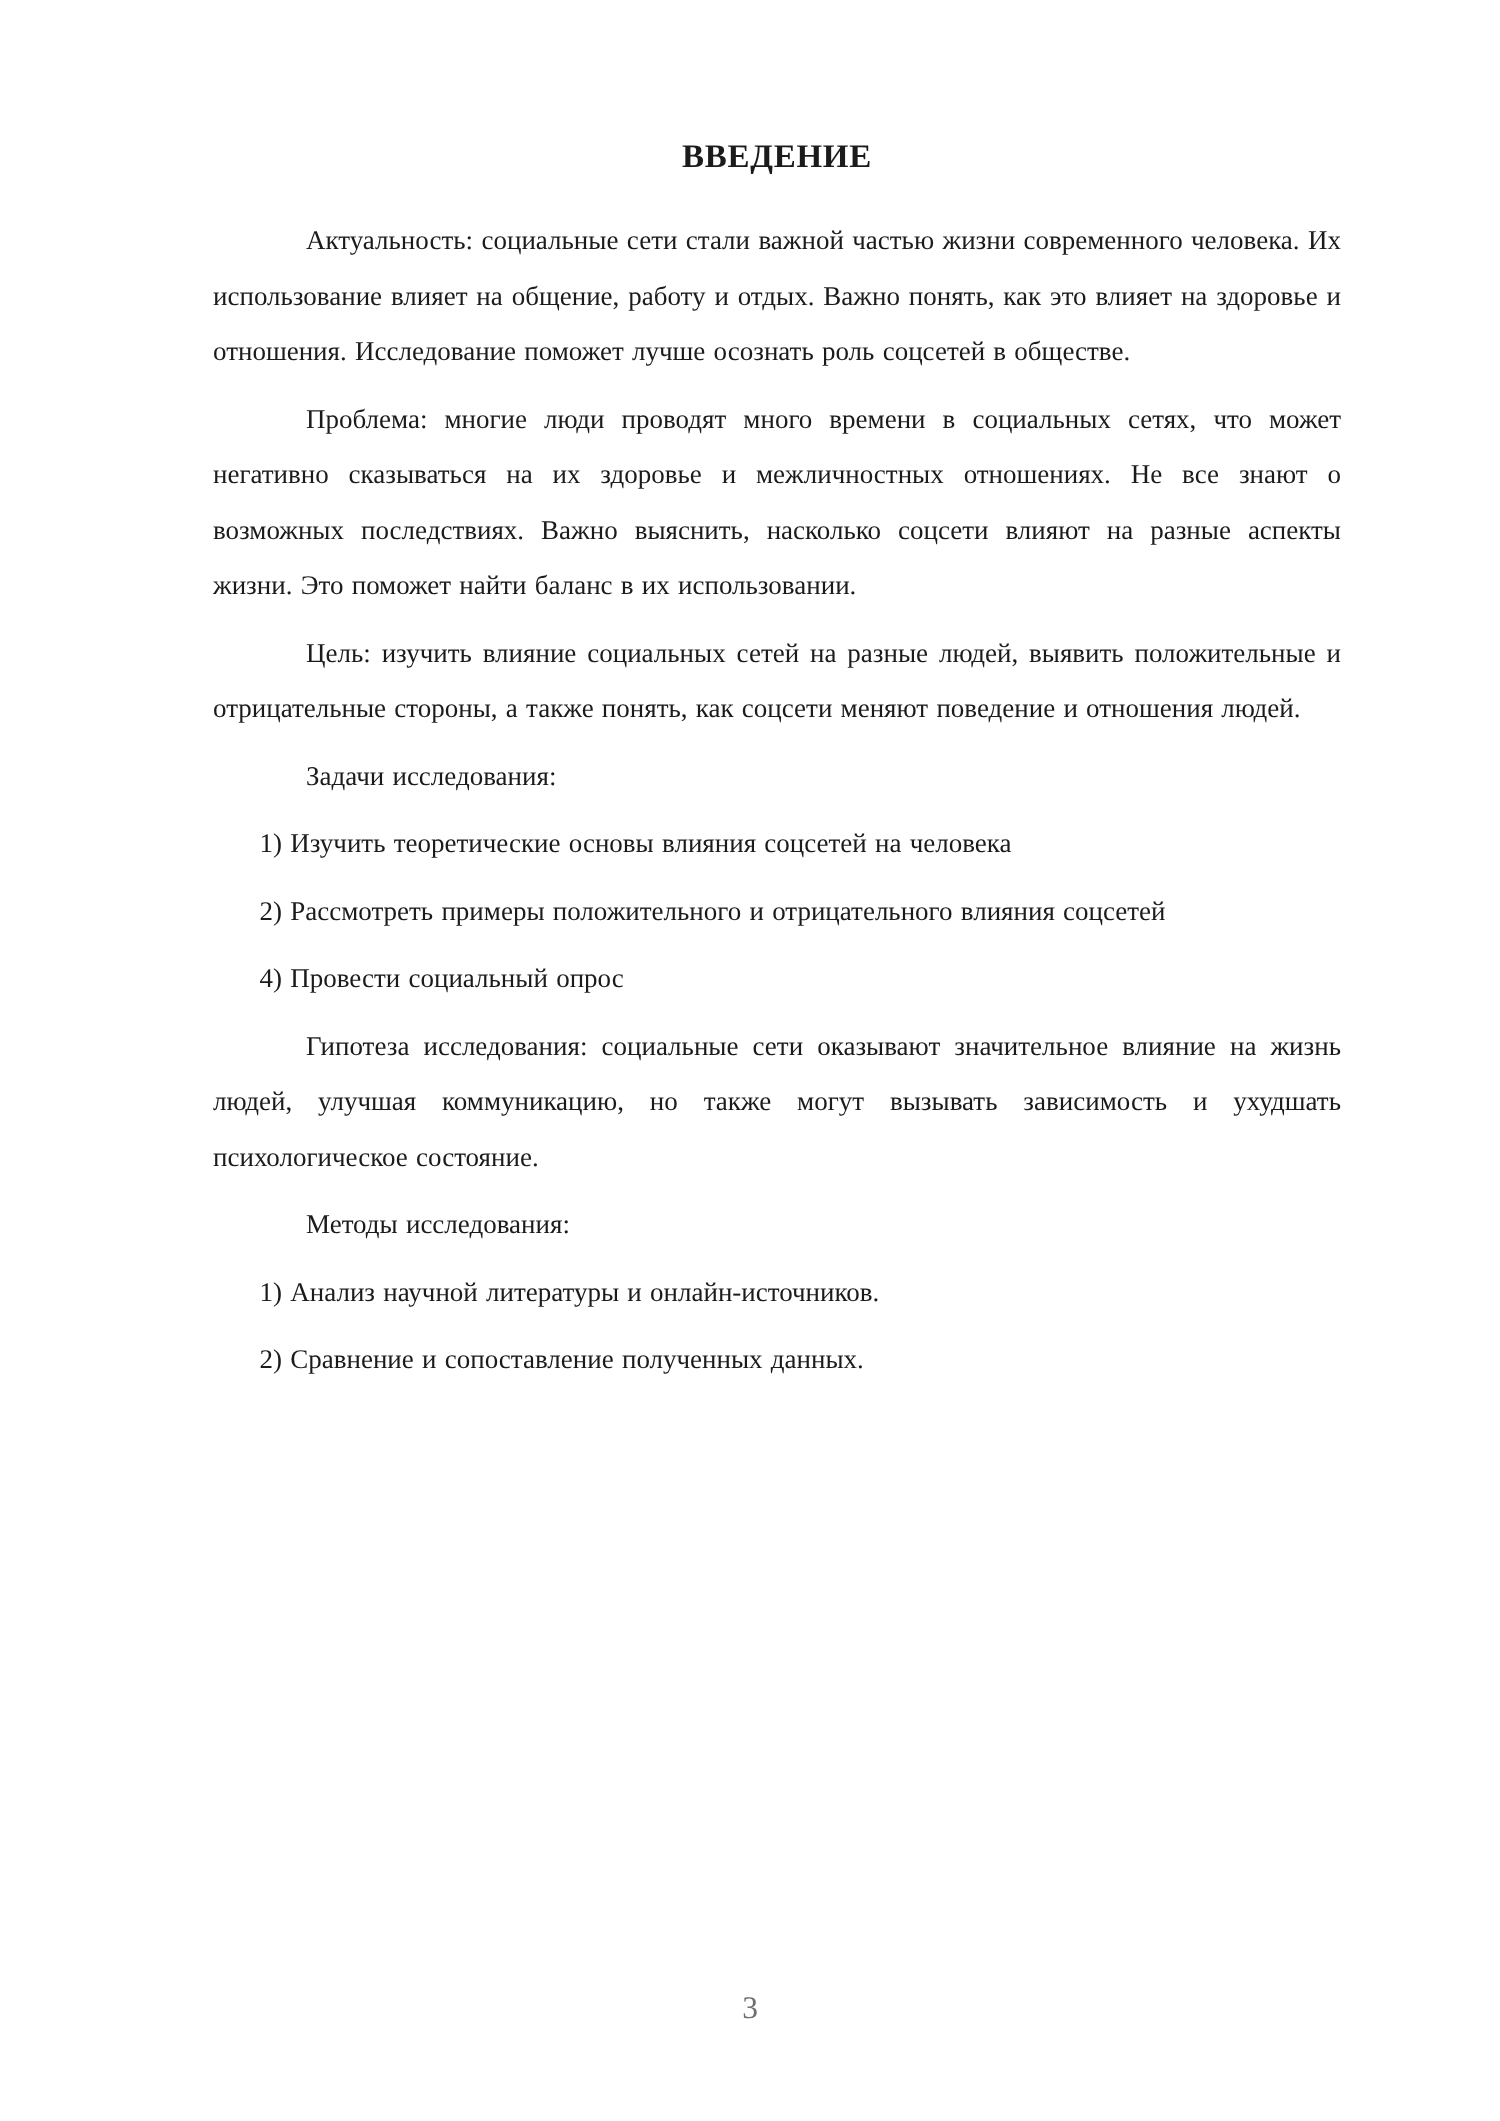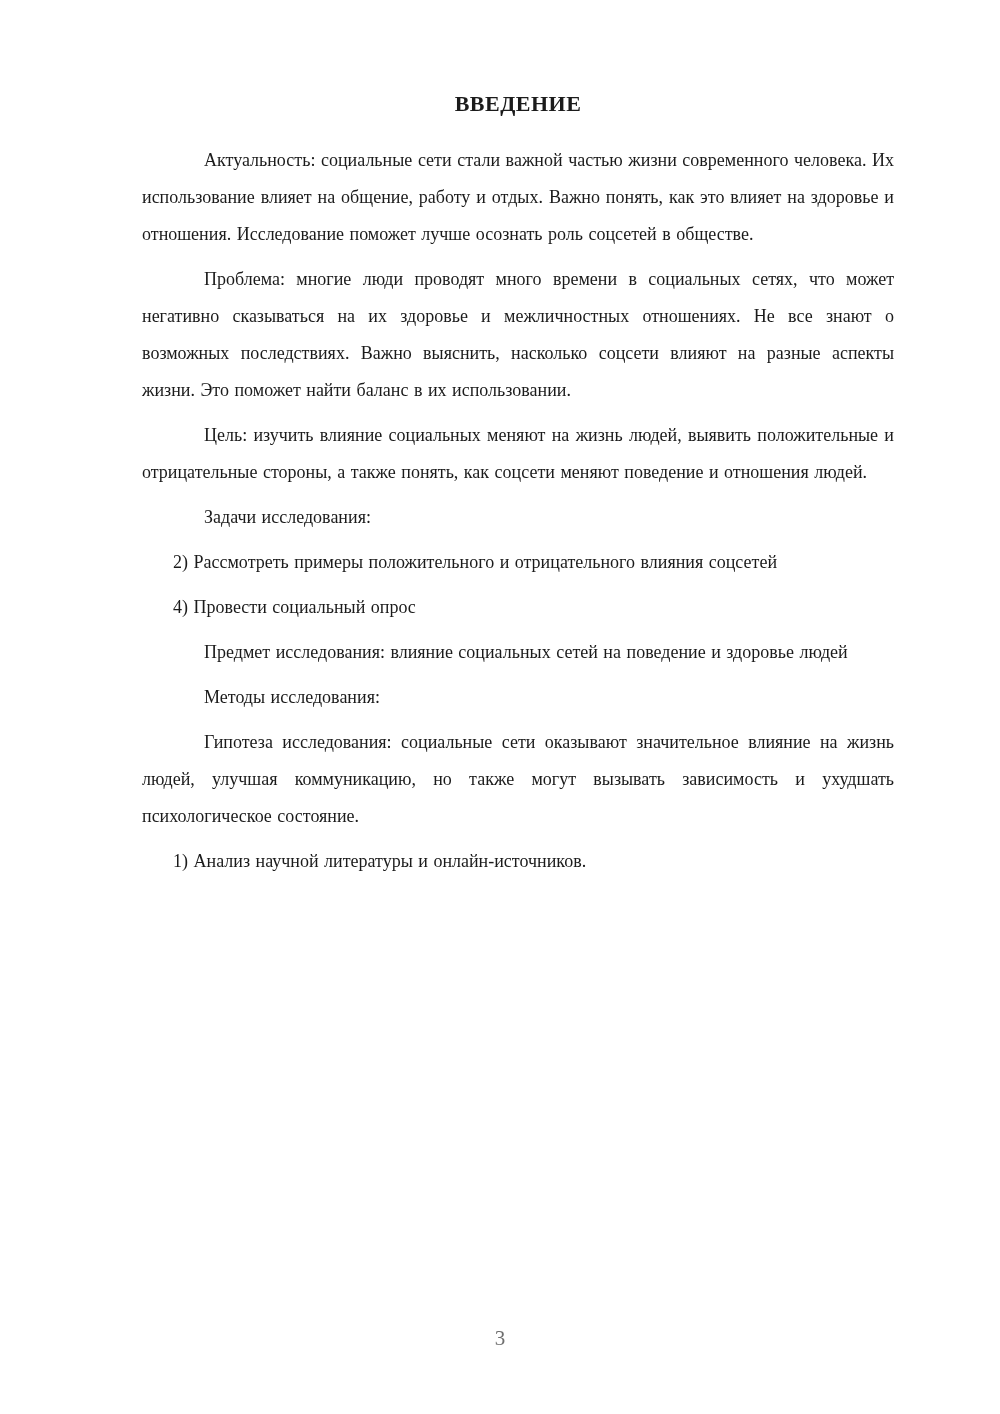--- a/index.html
+++ b/index.html
@@ -51,26 +51,27 @@
 </style>
 </head>
 <body>
 
 <div class="page">
 
   <h1 class="doc-title">ВВЕДЕНИЕ</h1>
 
   <p class="para">Актуальность: социальные сети стали важной частью жизни современного человека. Их использование влияет на общение, работу и отдых. Важно понять, как это влияет на здоровье и отношения. Исследование поможет лучше осознать роль соцсетей в обществе.</p>
   <p class="para">Проблема: многие люди проводят много времени в социальных сетях, что может негативно сказываться на их здоровье и межличностных отношениях. Не все знают о возможных последствиях. Важно выяснить, насколько соцсети влияют на разные аспекты жизни. Это поможет найти баланс в их использовании.</p>
-  <p class="para">Цель: изучить влияние социальных меняют на жизнь людей, выявить положительные и отрицательные стороны, а также понять, как соцсети меняют поведение и отношения людей.</p>
+  <p class="para">Цель: изучить влияние социальных сетей на разные людей, выявить положительные и отрицательные стороны, а также понять, как соцсети меняют поведение и отношения людей.</p>
   <p class="para">Задачи исследования:</p>
 
+  <p class="list-item">1) Изучить теоретические основы влияния соцсетей на человека</p>
   <p class="list-item">2) Рассмотреть примеры положительного и отрицательного влияния соцсетей</p>
   <p class="list-item">4) Провести социальный опрос</p>
 
-  <p class="para">Предмет исследования: влияние социальных сетей на поведение и здоровье людей</p>
+  <p class="para">Гипотеза исследования: социальные сети оказывают значительное влияние на жизнь людей, улучшая коммуникацию, но также могут вызывать зависимость и ухудшать психологическое состояние.</p>
   <p class="para">Методы исследования:</p>
-  <p class="para">Гипотеза исследования: социальные сети оказывают значительное влияние на жизнь людей, улучшая коммуникацию, но также могут вызывать зависимость и ухудшать психологическое состояние.</p>
 
   <p class="list-item">1) Анализ научной литературы и онлайн-источников.</p>
+  <p class="list-item">2) Сравнение и сопоставление полученных данных.</p>
 
   <div class="page-number">3</div>
 </div>
 
 </body></html>

